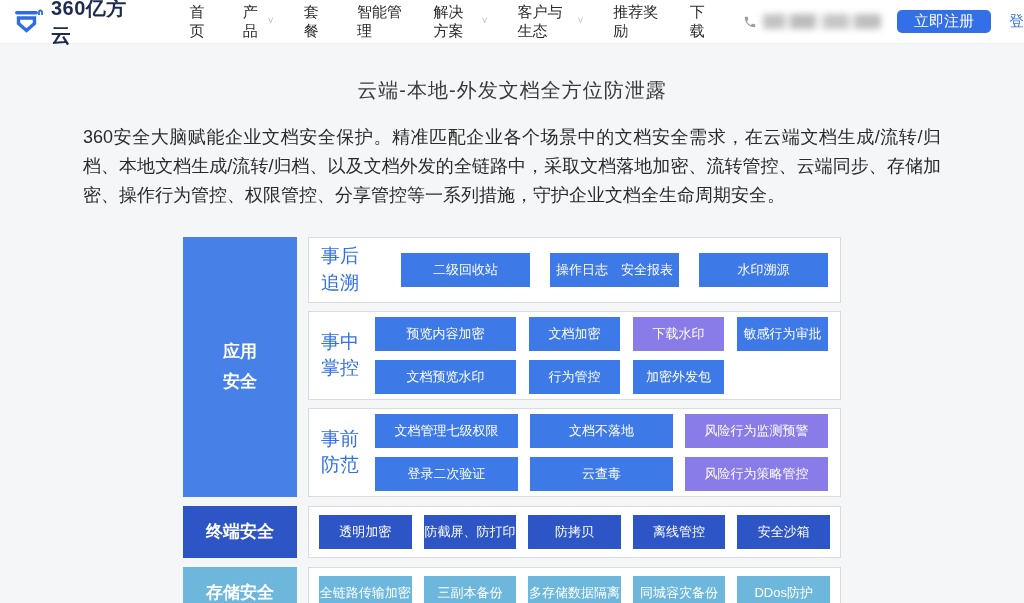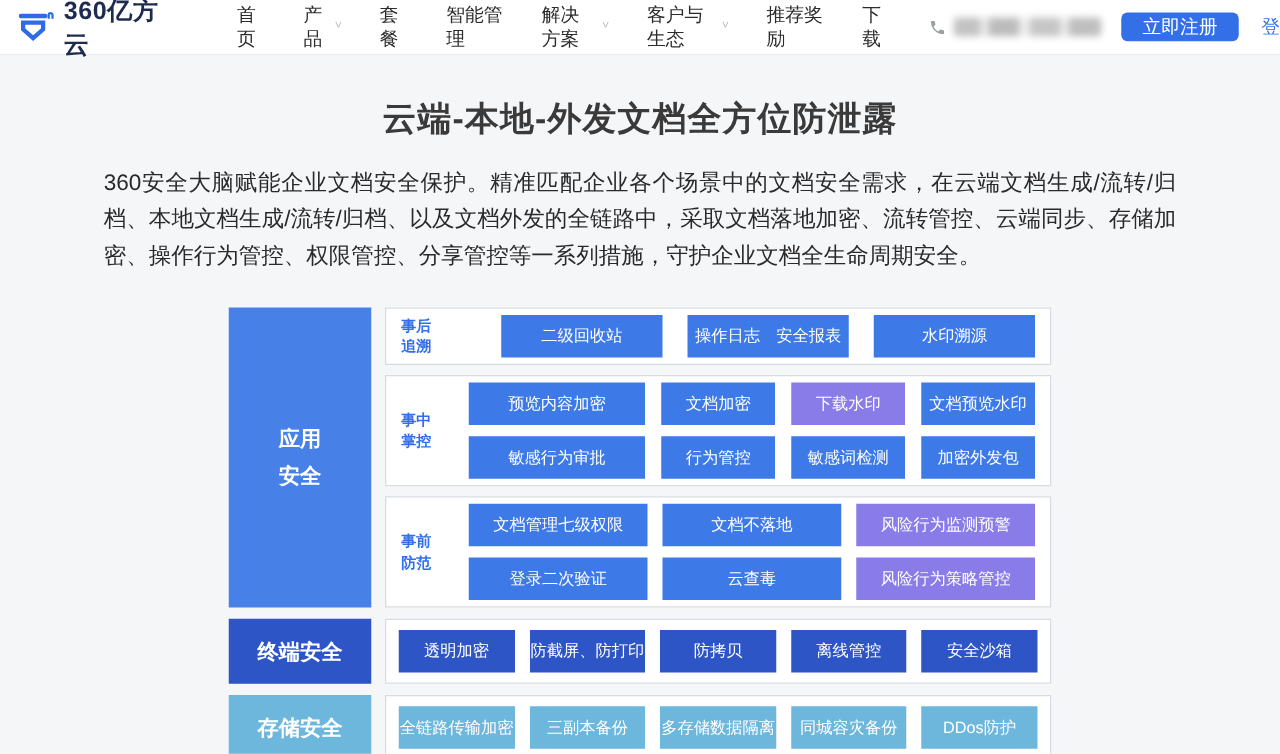--- a/index.html
+++ b/index.html
@@ -26,40 +26,40 @@
     background:
       linear-gradient(90deg,#9a9a9a 0 18%, #d9d9d9 18% 24%, #8f8f8f 24% 44%, #e2e2e2 44% 52%, #a0a0a0 52% 72%, #dcdcdc 72% 78%, #949494 78% 100%);
     filter:blur(3px);
   }
   .register-btn {
     background:var(--accent,#3370e8); color:#fff; font-size:15px;
     padding:2px 17px; border-radius:5px; border:none; cursor:pointer; white-space:nowrap;
   }
   .login-link { color:var(--accent,#3370e8); font-size:15px; margin-left:18px; margin-right:-15px; white-space:nowrap; cursor:pointer; }
   
-  .page-title { text-align:center; margin-top:33px; font-size:27px; font-weight:700; color:#3a3a3a; letter-spacing:1px; }
+  .page-title { text-align:center; margin-top:33px; font-size:20px; font-weight:400; color:#3a3a3a; letter-spacing:1px; }
   .page-desc { width:858px; margin:19px auto 0; font-size:18px; line-height:1.62; text-align:justify; color:#2a2a2a; }
   
   .diagram { width:658px; margin:27px auto 0; display:flex; flex-direction:column; gap:9px; }
   .drow { display:flex; gap:11px; align-items:stretch; }
   .cat {
     width:114px; flex-shrink:0; display:flex; align-items:center; justify-content:center;
     color:#fff; font-weight:700; font-size:17px; white-space:pre-line; text-align:center; line-height:1.75;
   }
   .cat-blue  { background:var(--catblue,#4781e8); }
   .cat-dark  { background:var(--dark,#2d55c5); }
   .cat-light { background:var(--light,#6db7dd); }
   .groups-col { flex:1; display:flex; flex-direction:column; gap:8px; }
   .group {
     background:#fff; border:1px solid #d8dbe2;
     display:flex; align-items:center; padding:5px 12px;
   }
   .group-label {
-    width:44px; flex-shrink:0; font-weight:700; color:var(--accent,#3370e8);
-    font-size:12px; white-space:pre-line; line-height:1.4;
+    width:44px; flex-shrink:0; font-weight:400; color:var(--accent,#3370e8);
+    font-size:19px; white-space:pre-line; line-height:1.4;
   }
   .boxes { flex:1; margin-left:10px; display:grid; }
   .g1 .boxes { grid-template-columns:repeat(3,1fr); gap:0 20px;padding-left:26px; }
   .g2 .boxes { grid-template-columns:1.55fr 1fr 1fr 1fr; gap:9px 13px; }
   .g3 .boxes { grid-template-columns:repeat(3,1fr); gap:9px 12px; }
   .group.nolabel { padding:8px 10px; }
   .group.nolabel .boxes { margin-left:0; grid-template-columns:repeat(5,1fr); gap:12px; }
   .fbox {
     height:34px; display:flex; align-items:center; justify-content:center;
     color:#fff; font-size:13px; background:var(--blue,#3d7ae8); text-align:center; white-space:nowrap;
@@ -146,24 +146,23 @@
           </div>
         </div>
 
         <div class="group g2">
           <div class="group-label">事中
 掌控</div>
           <div class="boxes">
             <div class="fbox">预览内容加密</div>
             <div class="fbox">文档加密</div>
             <div class="fbox purple">下载水印</div>
+            <div class="fbox">敏感行为审批</div>
             <div class="fbox">文档预览水印</div>
-            <div class="fbox">敏感行为审批</div>
             <div class="fbox">行为管控</div>
-            <div class="fbox">敏感词检测</div>
             <div class="fbox">加密外发包</div>
           </div>
         </div>
 
         <div class="group g3">
           <div class="group-label">事前
 防范</div>
           <div class="boxes">
             <div class="fbox">文档管理七级权限</div>
             <div class="fbox">文档不落地</div>

